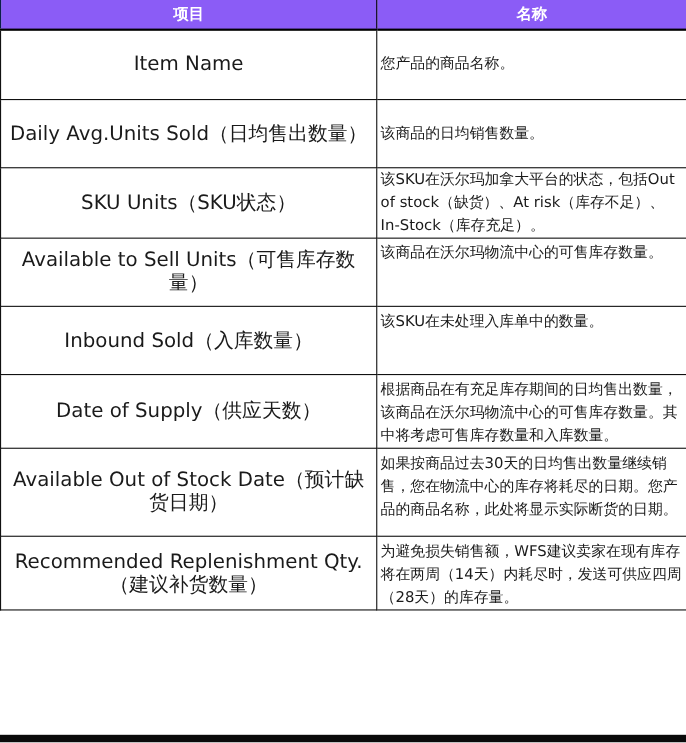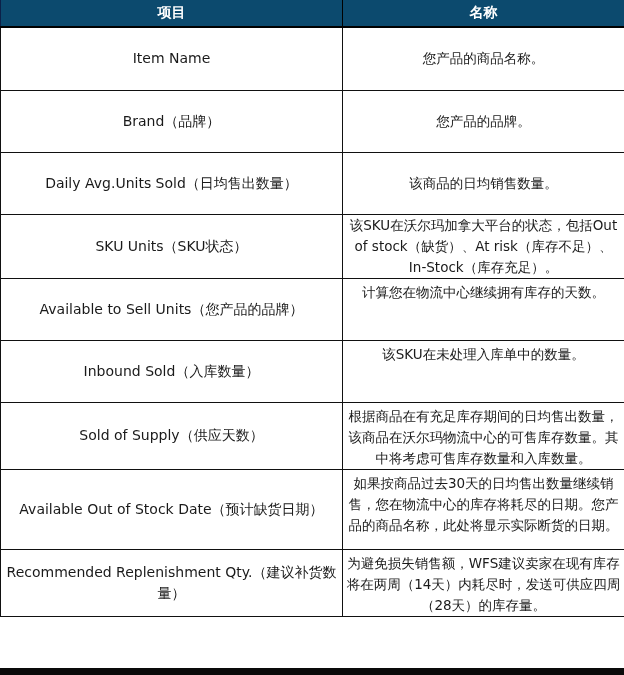--- a/index.html
+++ b/index.html
@@ -6,31 +6,31 @@
     body { width: 624px; height: 675px; overflow: hidden; position: relative; }
     .tbl {
       position: absolute; left: 0; top: 0; width: 624px;
       border-collapse: collapse; table-layout: fixed;
       font-family: "DejaVu Sans", "Liberation Sans", sans-serif;
       color: #1a1a1a;
     }
     .tbl col.c1 { width: 342px; }
     .tbl col.c2 { width: 282px; }
     .tbl th {
-      background: #0c4a6e; color: #ffffff; font-weight: bold;
+      background: #8b5cf6; color: #ffffff; font-weight: bold;
       font-size: 14px; height: 26px; padding: 0; text-align: center;
       border-left: 1px solid #0c2048; border-right: 1px solid #000;
       border-bottom: 2px solid #000;
     }
     .tbl td {
-      border: 1.5px solid #111; padding: 0; font-size: 14px; line-height: 21px;
+      border: 1.5px solid #111; padding: 0; font-size: 18px; line-height: 21px;
       vertical-align: middle;
     }
     .tbl td.left { text-align: center; padding: 0 4px; }
-    .tbl td.right { text-align: center; padding: 0 3px 0 3px; font-size: 13.5px; }
+    .tbl td.right { text-align: left; padding: 0 3px 0 3px; font-size: 13.5px; }
     .tbl td.right.top { vertical-align: top; padding-top: 3px; }
     .bottom-bar {
       position: absolute; left: 0; top: 668px; width: 624px; height: 7px; background: #0a0a0a;
     }
   </style>
 </head>
 <body>
 
 <table class="tbl">
   <colgroup>
@@ -42,41 +42,37 @@
       <th>项目</th>
       <th>名称</th>
     </tr>
   </thead>
   <tbody>
     <tr style="height:63px">
       <td class="left">Item Name</td>
       <td class="right">您产品的商品名称。</td>
     </tr>
     <tr style="height:62px">
-      <td class="left">Brand（品牌）</td>
-      <td class="right">您产品的品牌。</td>
-    </tr>
-    <tr style="height:62px">
       <td class="left">Daily Avg.Units Sold（日均售出数量）</td>
       <td class="right">该商品的日均销售数量。</td>
     </tr>
     <tr style="height:63px">
       <td class="left">SKU Units（SKU状态）</td>
       <td class="right">该SKU在沃尔玛加拿大平台的状态，包括Out of stock（缺货）、At risk（库存不足）、In-Stock（库存充足）。</td>
     </tr>
     <tr style="height:62px">
-      <td class="left">Available to Sell Units（您产品的品牌）</td>
-      <td class="right top">计算您在物流中心继续拥有库存的天数。</td>
+      <td class="left">Available to Sell Units（可售库存数量）</td>
+      <td class="right top">该商品在沃尔玛物流中心的可售库存数量。</td>
     </tr>
     <tr style="height:62px">
       <td class="left">Inbound Sold（入库数量）</td>
       <td class="right top">该SKU在未处理入库单中的数量。</td>
     </tr>
     <tr style="height:63px">
-      <td class="left">Sold of Supply（供应天数）</td>
+      <td class="left">Date of Supply（供应天数）</td>
       <td class="right top">根据商品在有充足库存期间的日均售出数量，该商品在沃尔玛物流中心的可售库存数量。其中将考虑可售库存数量和入库数量。</td>
     </tr>
     <tr style="height:80px">
       <td class="left">Available Out of Stock Date（预计缺货日期）</td>
       <td class="right top">如果按商品过去30天的日均售出数量继续销售，您在物流中心的库存将耗尽的日期。您产品的商品名称，此处将显示实际断货的日期。</td>
     </tr>
     <tr style="height:62px">
       <td class="left">Recommended Replenishment Qty.（建议补货数量）</td>
       <td class="right top">为避免损失销售额，WFS建议卖家在现有库存将在两周（14天）内耗尽时，发送可供应四周（28天）的库存量。</td>
     </tr>

